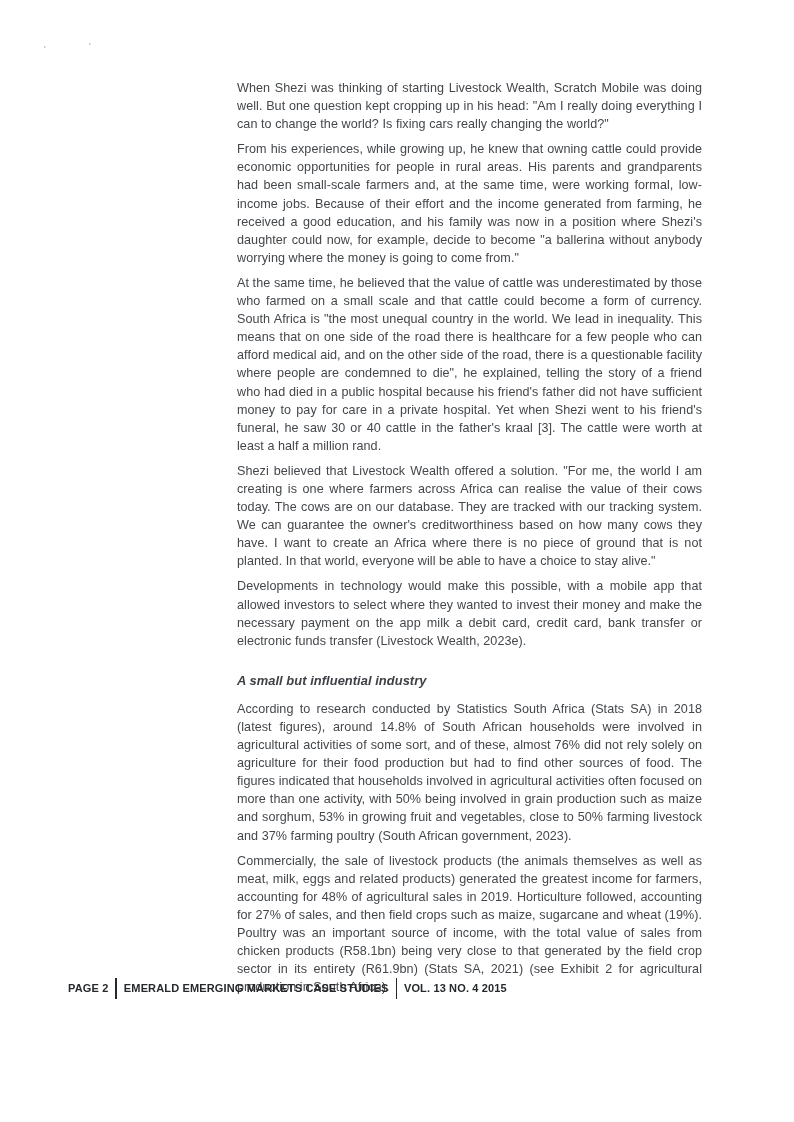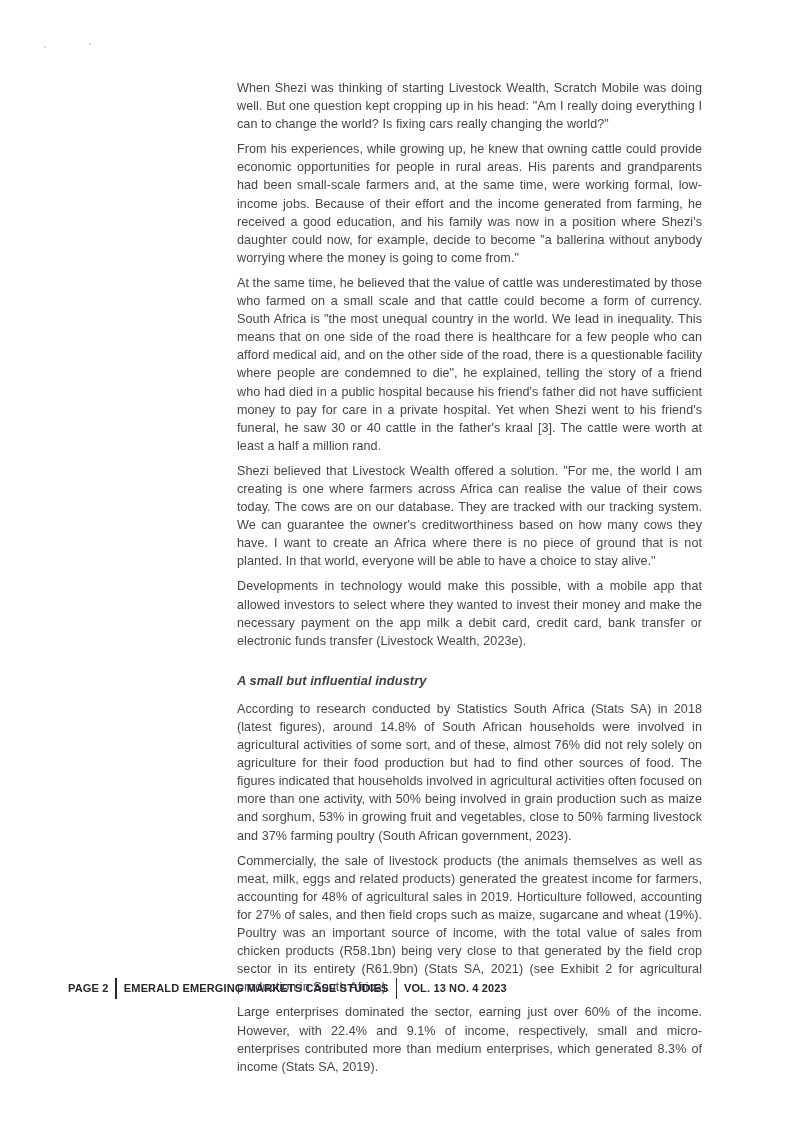--- a/index.html
+++ b/index.html
@@ -85,24 +85,23 @@
     <p>When Shezi was thinking of starting Livestock Wealth, Scratch Mobile was doing well. But one question kept cropping up in his head: "Am I really doing everything I can to change the world? Is fixing cars really changing the world?"</p>
     <p>From his experiences, while growing up, he knew that owning cattle could provide economic opportunities for people in rural areas. His parents and grandparents had been small-scale farmers and, at the same time, were working formal, low-income jobs. Because of their effort and the income generated from farming, he received a good education, and his family was now in a position where Shezi's daughter could now, for example, decide to become "a ballerina without anybody worrying where the money is going to come from."</p>
     <p>At the same time, he believed that the value of cattle was underestimated by those who farmed on a small scale and that cattle could become a form of currency. South Africa is "the most unequal country in the world. We lead in inequality. This means that on one side of the road there is healthcare for a few people who can afford medical aid, and on the other side of the road, there is a questionable facility where people are condemned to die", he explained, telling the story of a friend who had died in a public hospital because his friend's father did not have sufficient money to pay for care in a private hospital. Yet when Shezi went to his friend's funeral, he saw 30 or 40 cattle in the father's kraal [3]. The cattle were worth at least a half a million rand.</p>
     <p>Shezi believed that Livestock Wealth offered a solution. "For me, the world I am creating is one where farmers across Africa can realise the value of their cows today. The cows are on our database. They are tracked with our tracking system. We can guarantee the owner's creditworthiness based on how many cows they have. I want to create an Africa where there is no piece of ground that is not planted. In that world, everyone will be able to have a choice to stay alive."</p>
     <p>Developments in technology would make this possible, with a mobile app that allowed investors to select where they wanted to invest their money and make the necessary payment on the app milk a debit card, credit card, bank transfer or electronic funds transfer (Livestock Wealth, 2023e).</p>
 
     <p class="section-heading">A small but influential industry</p>
 
     <p>According to research conducted by Statistics South Africa (Stats SA) in 2018 (latest figures), around 14.8% of South African households were involved in agricultural activities of some sort, and of these, almost 76% did not rely solely on agriculture for their food production but had to find other sources of food. The figures indicated that households involved in agricultural activities often focused on more than one activity, with 50% being involved in grain production such as maize and sorghum, 53% in growing fruit and vegetables, close to 50% farming livestock and 37% farming poultry (South African government, 2023).</p>
     <p>Commercially, the sale of livestock products (the animals themselves as well as meat, milk, eggs and related products) generated the greatest income for farmers, accounting for 48% of agricultural sales in 2019. Horticulture followed, accounting for 27% of sales, and then field crops such as maize, sugarcane and wheat (19%). Poultry was an important source of income, with the total value of sales from chicken products (R58.1bn) being very close to that generated by the field crop sector in its entirety (R61.9bn) (Stats SA, 2021) (see Exhibit 2 for agricultural production in South Africa).</p>
-    <p>Large enterprises dominated the sector, earning just over 60% of the income. However, with 22.4% and 9.1% of income, respectively, small and micro-enterprises contributed more than medium enterprises, which generated 8.3% of income (Stats SA, 2019).</p>
   </div>
 
   <div class="footer">
     <span>PAGE 2</span>
     <span class="vbar"></span>
     <span>EMERALD EMERGING MARKETS CASE STUDIES</span>
     <span class="vbar"></span>
-    <span>VOL. 13 NO. 4 2023</span>
+    <span>VOL. 13 NO. 4 2015</span>
   </div>
 
 </div>
 
 </body></html>

